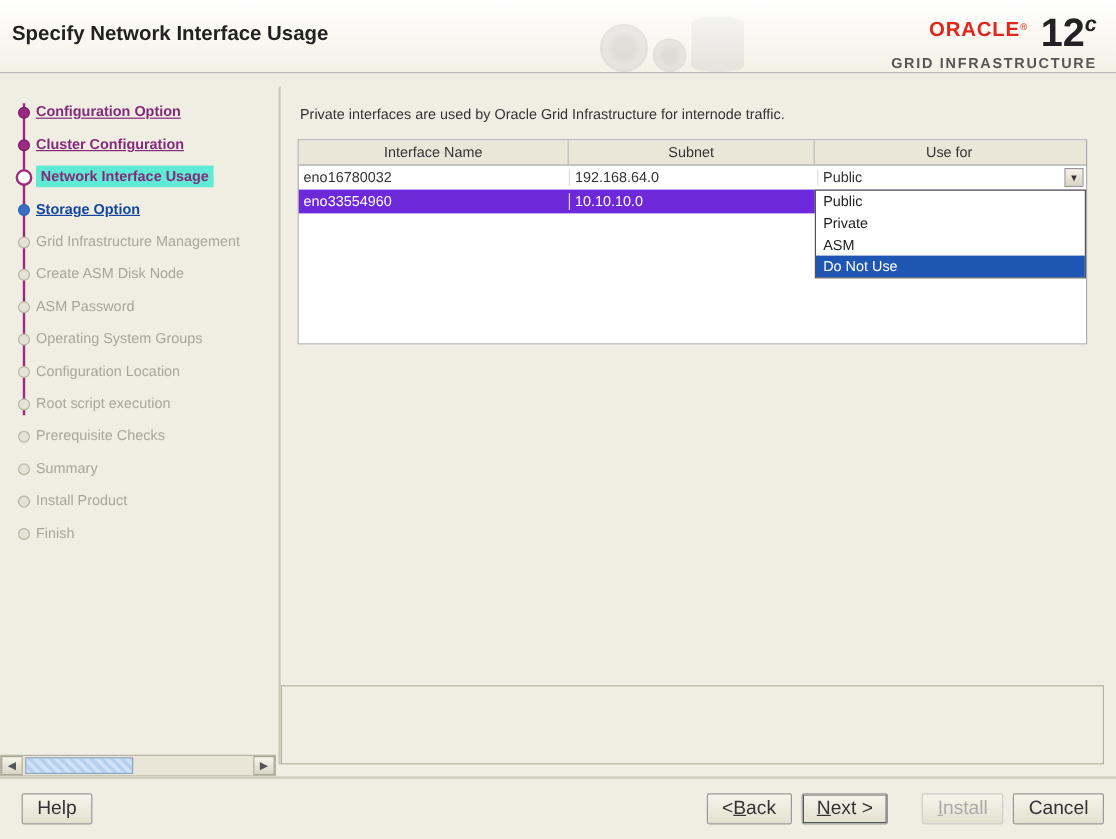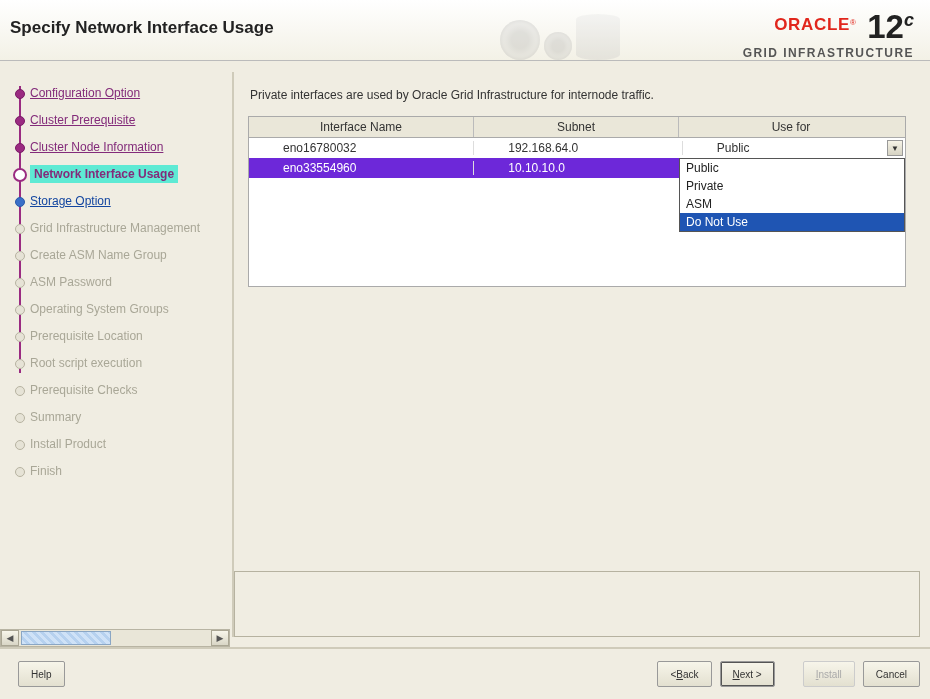--- a/index.html
+++ b/index.html
@@ -143,20 +143,21 @@
   .nav-dot.current {
     background: #fff;
     border: 2px solid #9a2b81;
     width: 10px; height: 10px;
     left: -17px; top: 7px;
   }
   .nav-link {
     color: #1346a0;
     text-decoration: underline;
     cursor: pointer;
+    font-weight: bold;
   }
   .nav-link.visited {
     color: #832b7a;
   }
   .nav-current {
     color: #832b7a;
     font-weight: bold;
     text-decoration: none;
     background: #5eead4;
     padding: 2px 4px;
@@ -229,21 +230,20 @@
     display: flex;
     height: 20px;
     align-items: center;
   }
   .iface-row > div {
     border-right: 1px solid #ddd;
     padding: 0 4px;
     white-space: nowrap;
     overflow: hidden;
     font-size: 12px;
-    margin-left: 30px;
   }
   .iface-row.sel {
     background: #6d28d9;
     color: #fff;
   }
   .use-select {
     display: flex;
     justify-content: space-between;
     align-items: center;
     padding-right: 2px !important;
@@ -303,21 +303,21 @@
     align-items: center;
     padding: 0 10px;
   }
   .btn {
     height: 24px;
     padding: 0 12px;
     margin-left: 8px;
     background: linear-gradient(#f7f5ea,#e3e0d0);
     border: 1px solid #999;
     border-radius: 2px;
-    font-size: 10px;
+    font-size: 16px;
     color: #333;
     display: inline-flex;
     align-items: center;
     cursor: pointer;
   }
   .btn.disabled { color:#aaa; border-color:#ccc; cursor:default; }
   .btn.default { box-shadow: 0 0 0 1px #555 inset; }
   .footer-spacer { flex:1; }
   .mnemonic { text-decoration: underline; }
 </style>
@@ -340,29 +340,28 @@
   </div>
 </div>
 
 <div class="body-area">
 
   <div class="side-nav">
     <div class="nav-list" id="nav-list">
       <div class="nav-line"></div>
 
     <div class="nav-item"><div class="nav-dot"></div><span class="nav-link visited">Configuration Option</span></div>
-        <div class="nav-item"><div class="nav-dot"></div><span class="nav-link visited">Cluster Prerequisite</span></div>
-        <div class="nav-item"><div class="nav-dot"></div><span class="nav-link visited">Cluster Node Information</span></div>
+        <div class="nav-item"><div class="nav-dot"></div><span class="nav-link visited">Cluster Configuration</span></div>
         <div class="nav-item"><div class="nav-dot current"></div><span class="nav-current">Network Interface Usage</span></div>
         <div class="nav-item blue"><div class="nav-dot"></div><span class="nav-link">Storage Option</span></div>
         <div class="nav-item"><div class="nav-dot future"></div><span class="nav-future">Grid Infrastructure Management</span></div>
-        <div class="nav-item"><div class="nav-dot future"></div><span class="nav-future">Create ASM Name Group</span></div>
+        <div class="nav-item"><div class="nav-dot future"></div><span class="nav-future">Create ASM Disk Node</span></div>
         <div class="nav-item"><div class="nav-dot future"></div><span class="nav-future">ASM Password</span></div>
         <div class="nav-item"><div class="nav-dot future"></div><span class="nav-future">Operating System Groups</span></div>
-        <div class="nav-item"><div class="nav-dot future"></div><span class="nav-future">Prerequisite Location</span></div>
+        <div class="nav-item"><div class="nav-dot future"></div><span class="nav-future">Configuration Location</span></div>
         <div class="nav-item"><div class="nav-dot future"></div><span class="nav-future">Root script execution</span></div>
         <div class="nav-item"><div class="nav-dot future"></div><span class="nav-future">Prerequisite Checks</span></div>
         <div class="nav-item"><div class="nav-dot future"></div><span class="nav-future">Summary</span></div>
         <div class="nav-item"><div class="nav-dot future"></div><span class="nav-future">Install Product</span></div>
         <div class="nav-item"><div class="nav-dot future"></div><span class="nav-future">Finish</span></div>
       </div>
     <div class="nav-hscroll">
       <div class="hs-btn">◀</div>
       <div class="hs-track">
           <div class="hs-thumb"></div>

